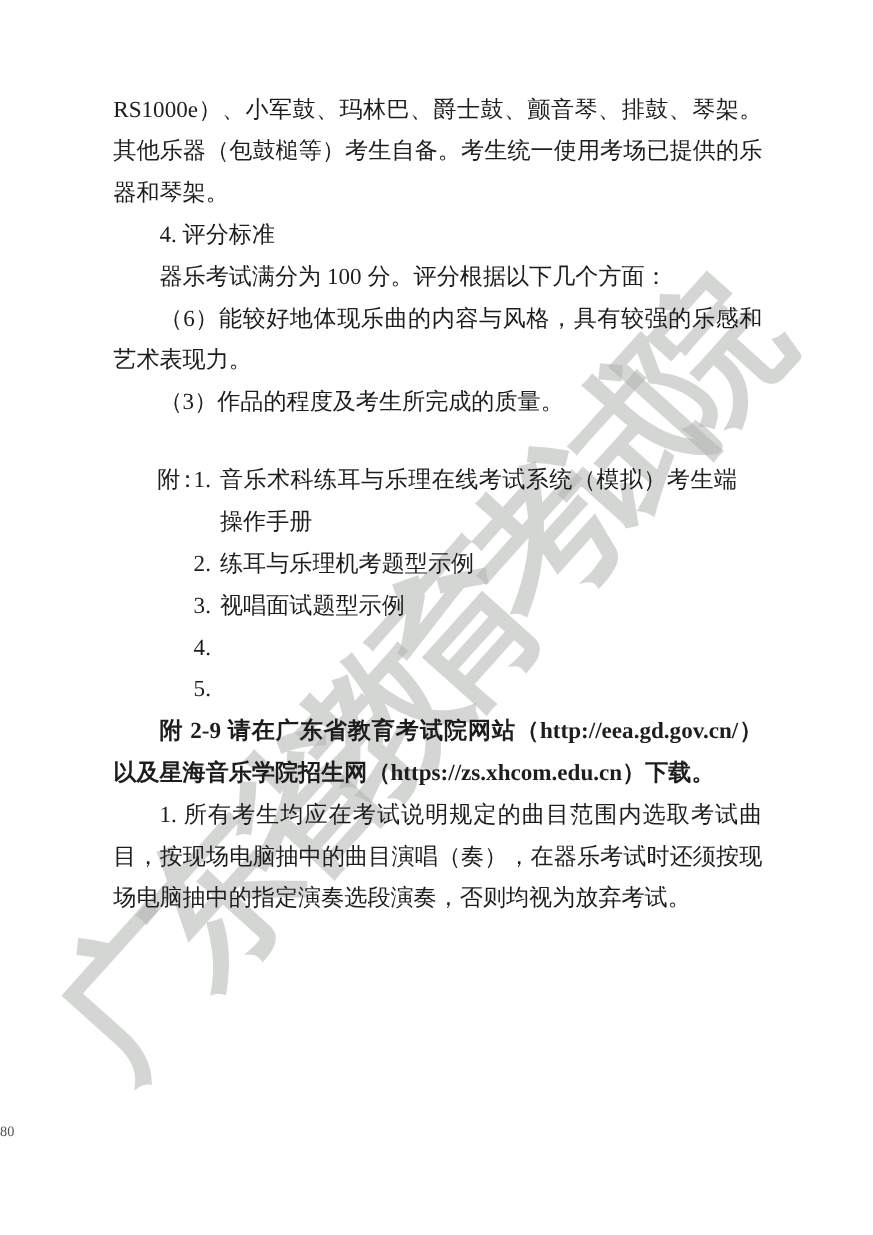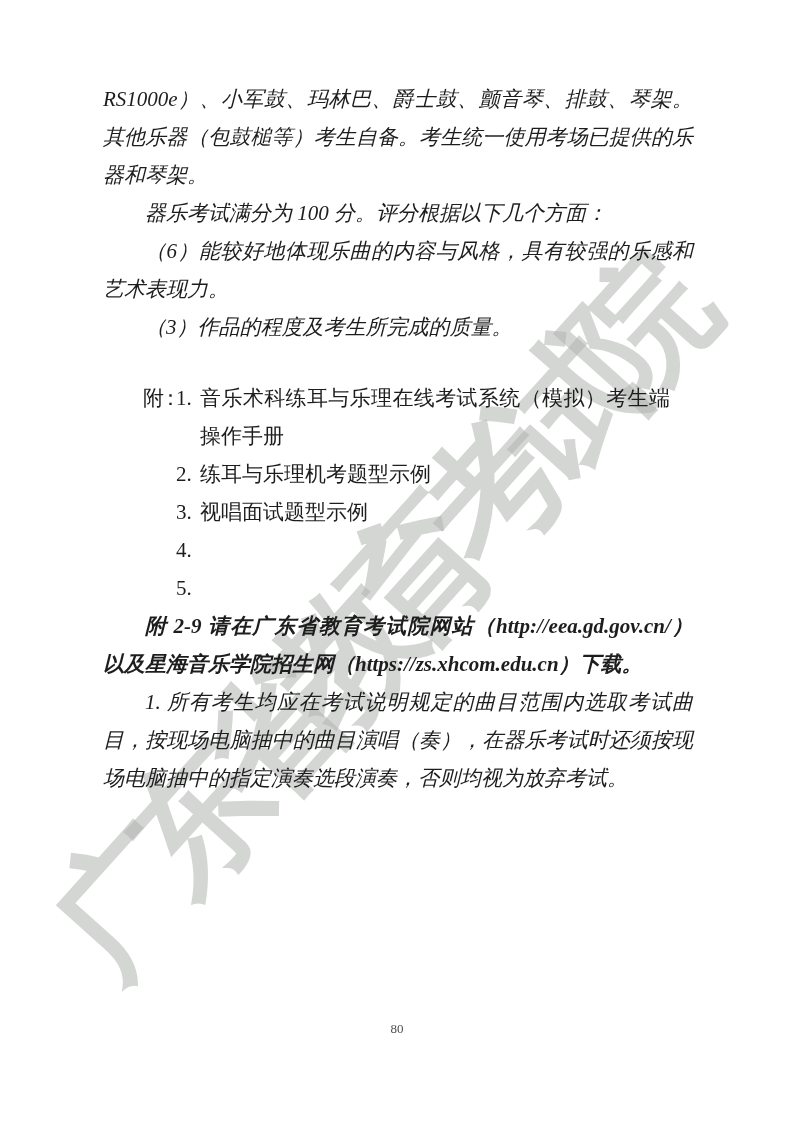--- a/index.html
+++ b/index.html
@@ -29,51 +29,51 @@
   .content {
     position: absolute;
     left: 103px;
     top: 80px;
     width: 590px;
     font-size: 21px;
     line-height: 38px;
     text-align: justify;
     z-index: 1;
   }
-  .content p { margin: 0; font-style: italic; }
+  .content p { margin: 0; }
   .indent { text-indent: 42px; }
   .bold { font-weight: bold; }
   .p-download { margin-right: -40px; }
   .att-block { margin-top: 33px; padding-left: 40px; }
   .att-row { display: flex; align-items: flex-start; }
   .att-label { flex: 0 0 33px; width: 33px; letter-spacing: -4px; white-space: nowrap; }
   .att-num { flex: 0 0 24px; width: 24px; }
   .att-text { flex: 0 0 470px; width: 470px; text-align: justify; }
   .page-number {
     position: absolute;
     top: 1021px;
     left: 0;
     width: 100%;
-    text-align: center;
     font-size: 13px;
     color: #4f4f4f;
     z-index: 1;
   }
 </style>
 </head>
 <body>
 
 <div class="page">
 
   <div class="watermark">广东省教育考试院</div>
 
   <div class="content">
 
     <p>RS1000e）、小军鼓、玛林巴、爵士鼓、颤音琴、排鼓、琴架。其他乐器（包鼓槌等）考生自备。考生统一使用考场已提供的乐器和琴架。</p>
 
+    <p class="indent">4. 评分标准</p>
 
     <p class="indent">器乐考试满分为 100 分。评分根据以下几个方面：</p>
 
 
     <p class="indent">（6）能较好地体现乐曲的内容与风格，具有较强的乐感和艺术表现力。</p>
 
     <p class="indent">（3）作品的程度及考生所完成的质量。</p>
 
     <div class="att-block">
       <div class="att-row">

